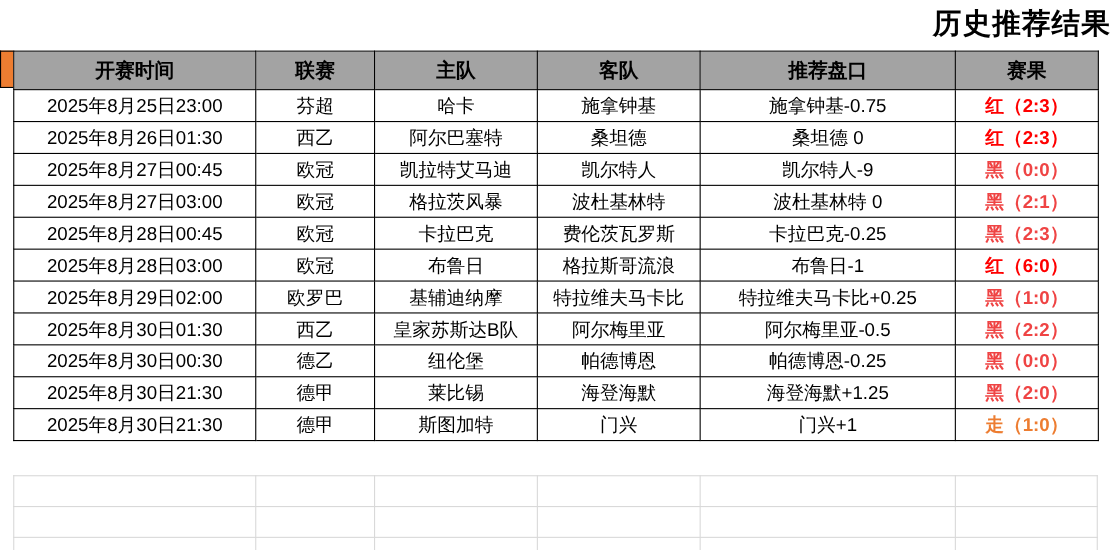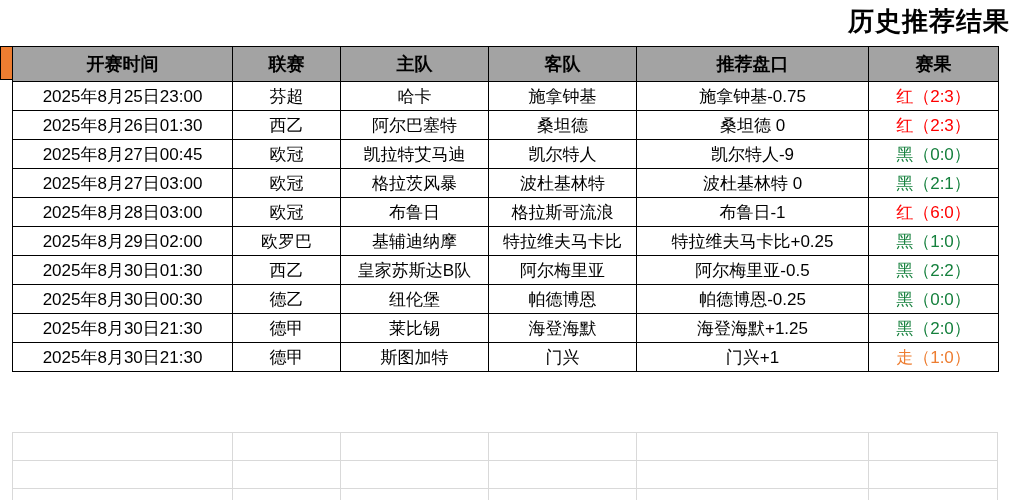--- a/index.html
+++ b/index.html
@@ -61,25 +61,25 @@
     font-weight: bold;
     font-size: 18px;
     height: 34px;
     color: #000000;
   }
   tbody td {
     background: #ffffff;
     font-weight: normal;
   }
   td.result {
-    font-weight: normal;
+    font-weight: bold;
     margin-left: 16px;
   }
   .res-red { color: #FF0000; }
-  .res-black { color: #15803d; }
+  .res-black { color: #ef4444; }
   .res-orange { color: #ED7D31; }
 
   .orange-tab {
     position: absolute;
     left: 0px;
     top: 46px;
     width: 12px;
     height: 34px;
     background: #ED7D31;
     border: 1px solid #000000;
@@ -164,20 +164,28 @@
           </tr>
           <tr>
             <td>2025年8月27日03:00</td>
             <td>欧冠</td>
             <td>格拉茨风暴</td>
             <td>波杜基林特</td>
             <td>波杜基林特 0</td>
             <td class="result res-black">黑（2:1）</td>
           </tr>
           <tr>
+            <td>2025年8月28日00:45</td>
+            <td>欧冠</td>
+            <td>卡拉巴克</td>
+            <td>费伦茨瓦罗斯</td>
+            <td>卡拉巴克-0.25</td>
+            <td class="result res-black">黑（2:3）</td>
+          </tr>
+          <tr>
             <td>2025年8月28日03:00</td>
             <td>欧冠</td>
             <td>布鲁日</td>
             <td>格拉斯哥流浪</td>
             <td>布鲁日-1</td>
             <td class="result res-red">红（6:0）</td>
           </tr>
           <tr>
             <td>2025年8月29日02:00</td>
             <td>欧罗巴</td>

